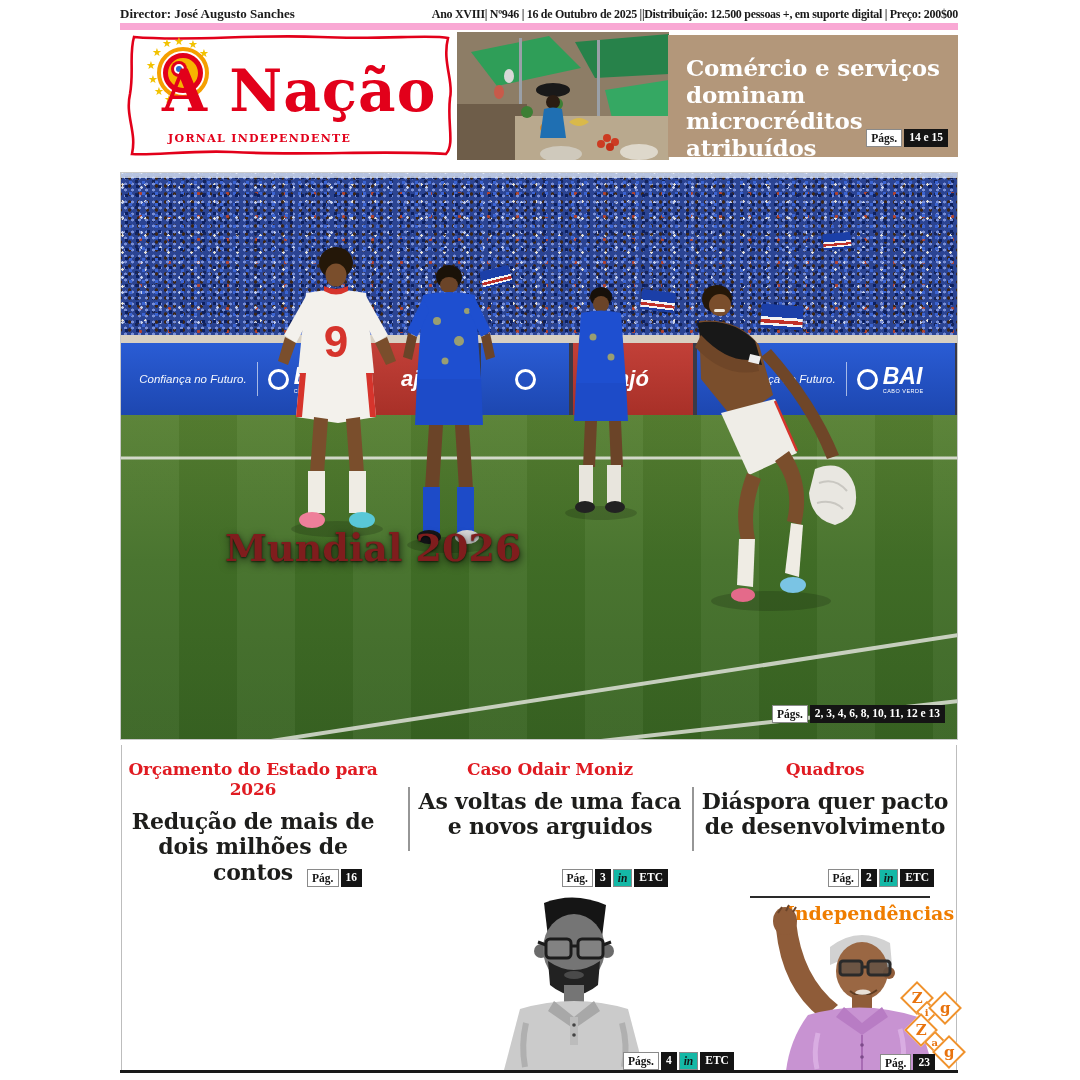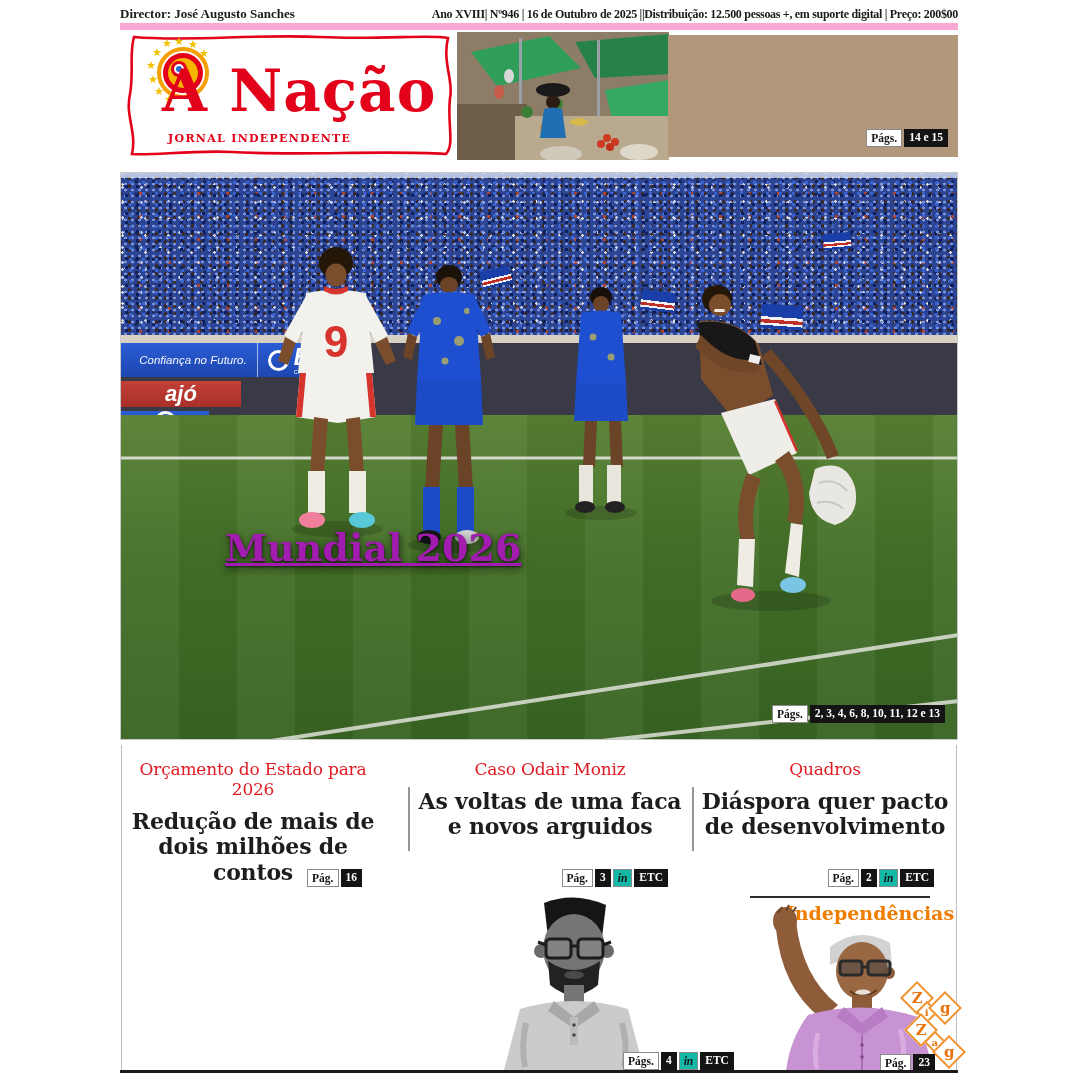--- a/index.html
+++ b/index.html
@@ -52,52 +52,52 @@
       radial-gradient(circle,#c8d2ee 1px,transparent 1.6px),
       radial-gradient(circle,#b2422e 1.3px,transparent 1.9px),
       radial-gradient(circle,#3d2717 1.4px,transparent 2px),
       radial-gradient(circle,#e8e4da 1px,transparent 1.5px);
     background-size:11px 9px,13px 11px,7px 6px,17px 13px,19px 15px,29px 23px,9px 8px,23px 17px;
     background-position:0 0,3px 4px,1px 2px,7px 2px,11px 7px,5px 9px,4px 1px,13px 3px;}
   .crowd::before{content:"";position:absolute;left:0;top:0;width:100%;height:5px;background:rgba(230,238,250,.75);}
   .flag{position:absolute;background:linear-gradient(180deg,#1b3fa8 0 52%,#f2f2f2 52% 64%,#c03028 64% 78%,#f2f2f2 78% 88%,#1b3fa8 88% 100%);
         box-shadow:0 0 2px rgba(0,0,0,.4);}
   .wall{position:absolute;left:0;top:162px;width:838px;height:8px;background:#d8d0c2;}
-  .boards{position:absolute;left:0;top:170px;width:838px;height:72px;display:flex;gap:4px;background:#3a3a46;flex-direction:column;}
+  .boards{position:absolute;left:0;top:170px;width:838px;height:72px;display:flex;gap:4px;background:#3a3a46;}
   .board{height:72px;display:flex;align-items:center;justify-content:center;gap:10px;
          font-family:"Liberation Sans",sans-serif;color:#fff;}
   .board.blue{background:linear-gradient(180deg,#2a5cd4,#1d47b0);}
   .board.red{background:linear-gradient(180deg,#c24038,#a83028);}
   .bai-wrap{display:flex;align-items:center;gap:5px;}
   .bai-ring{width:15px;height:15px;border:3px solid #fff;border-radius:50%;}
   .bai-txt{font-size:23px;font-weight:bold;font-style:italic;line-height:1;}
   .bai-sub{font-size:5.5px;letter-spacing:.5px;}
   .slogan{font-size:11.5px;font-style:italic;opacity:.95;}
   .vsep{width:1px;height:34px;background:rgba(255,255,255,.6);}
   .ajo{font-size:22px;font-weight:bold;font-style:italic;}
   .pitch{position:absolute;left:0;top:242px;width:838px;height:326px;
          background:
            repeating-linear-gradient(90deg,rgba(255,255,255,.045) 0 58px,rgba(0,0,0,.03) 58px 116px),
            linear-gradient(180deg,#567f31,#426f27 45%,#386322);}
   .fieldsvg{position:absolute;left:0;top:0;width:838px;height:568px;}
-  .lead-kicker{position:absolute;left:104px;top:352px;color:#a21caf;font-weight:bold;font-size:38px;
-               text-shadow:1px 3px 8px rgba(0,0,0,.65),0 1px 2px rgba(0,0,0,.6);text-decoration:underline;}
+  .lead-kicker{position:absolute;left:104px;top:352px;color:#7f1d1d;font-weight:bold;font-size:38px;
+               text-shadow:1px 3px 8px rgba(0,0,0,.65),0 1px 2px rgba(0,0,0,.6);}
   .lead-head{position:absolute;left:100px;top:390px;color:#fff;font-weight:bold;font-size:94px;
              letter-spacing:-3px;line-height:1;
              text-shadow:2px 5px 12px rgba(0,0,0,.6),0 2px 3px rgba(0,0,0,.55);}
   .photo-badge{position:absolute;right:12px;bottom:16px;}
   .topbox-badge{position:absolute;right:10px;bottom:10px;}
 
   
   .stories{position:absolute;left:0;top:745px;width:838px;height:150px;}
   .col{position:absolute;top:0;height:150px;}
   .col1{left:8px;width:250px;}
   .col2{left:296px;width:268px;}
   .col3{left:580px;width:250px;}
-  .kick{font-size:17px;font-weight:normal;color:#e01b22;text-align:center;margin-top:14px;letter-spacing:-0.2px;}
+  .kick{font-size:17px;font-weight:bold;color:#e01b22;text-align:center;margin-top:14px;letter-spacing:-0.2px;}
   .shead{font-size:22px;font-weight:bold;color:#1d1d1b;text-align:center;line-height:1.15;
          margin-top:10px;letter-spacing:-0.2px;}
   .col .badge{position:absolute;right:16px;top:124px;}
   .vdiv{position:absolute;width:2px;height:64px;top:42px;background:#969696;}
   .vdiv.d1{left:288px;} .vdiv.d2{left:572px;}
   .rail{position:absolute;width:1px;top:745px;height:327px;background:#bdbdbd;}
   .rail.l{left:1px;} .rail.r{left:836px;}
 
   
   .bluebox{position:absolute;left:10px;top:900px;width:606px;height:170px;background:#17349e;}
@@ -176,20 +176,23 @@
           <circle cx="100" cy="72" r="6" fill="#3c7f34"></circle>
         <ellipse cx="42" cy="60" rx="5" ry="7" fill="#c85a4a"></ellipse>
         <ellipse cx="52" cy="44" rx="5" ry="7" fill="#d8d8d8"></ellipse>
         <ellipse cx="96" cy="58" rx="17" ry="7" fill="#191919"></ellipse>
         <circle cx="96" cy="70" r="7" fill="#2a1c12"></circle>
         <path d="M87,77 Q96,74 105,77 L109,106 L83,106 Z" fill="#1f6fb2"></path>
       </svg>
     </div>
 
     <div class="topbox">
+      <div class="hl pre">Comércio e serviços
+dominam microcréditos
+atribuídos</div>
       <div class="badge topbox-badge">
         <span class="lbl">Págs.</span>
         <span class="val">14 e 15</span>
       </div>
     </div>
   </div>
 
   <div class="photo">
     <div class="crowd">
       <div class="flag" style="left:360px;top:95px;width:30px;height:18px;transform:rotate(-14deg);"></div>

